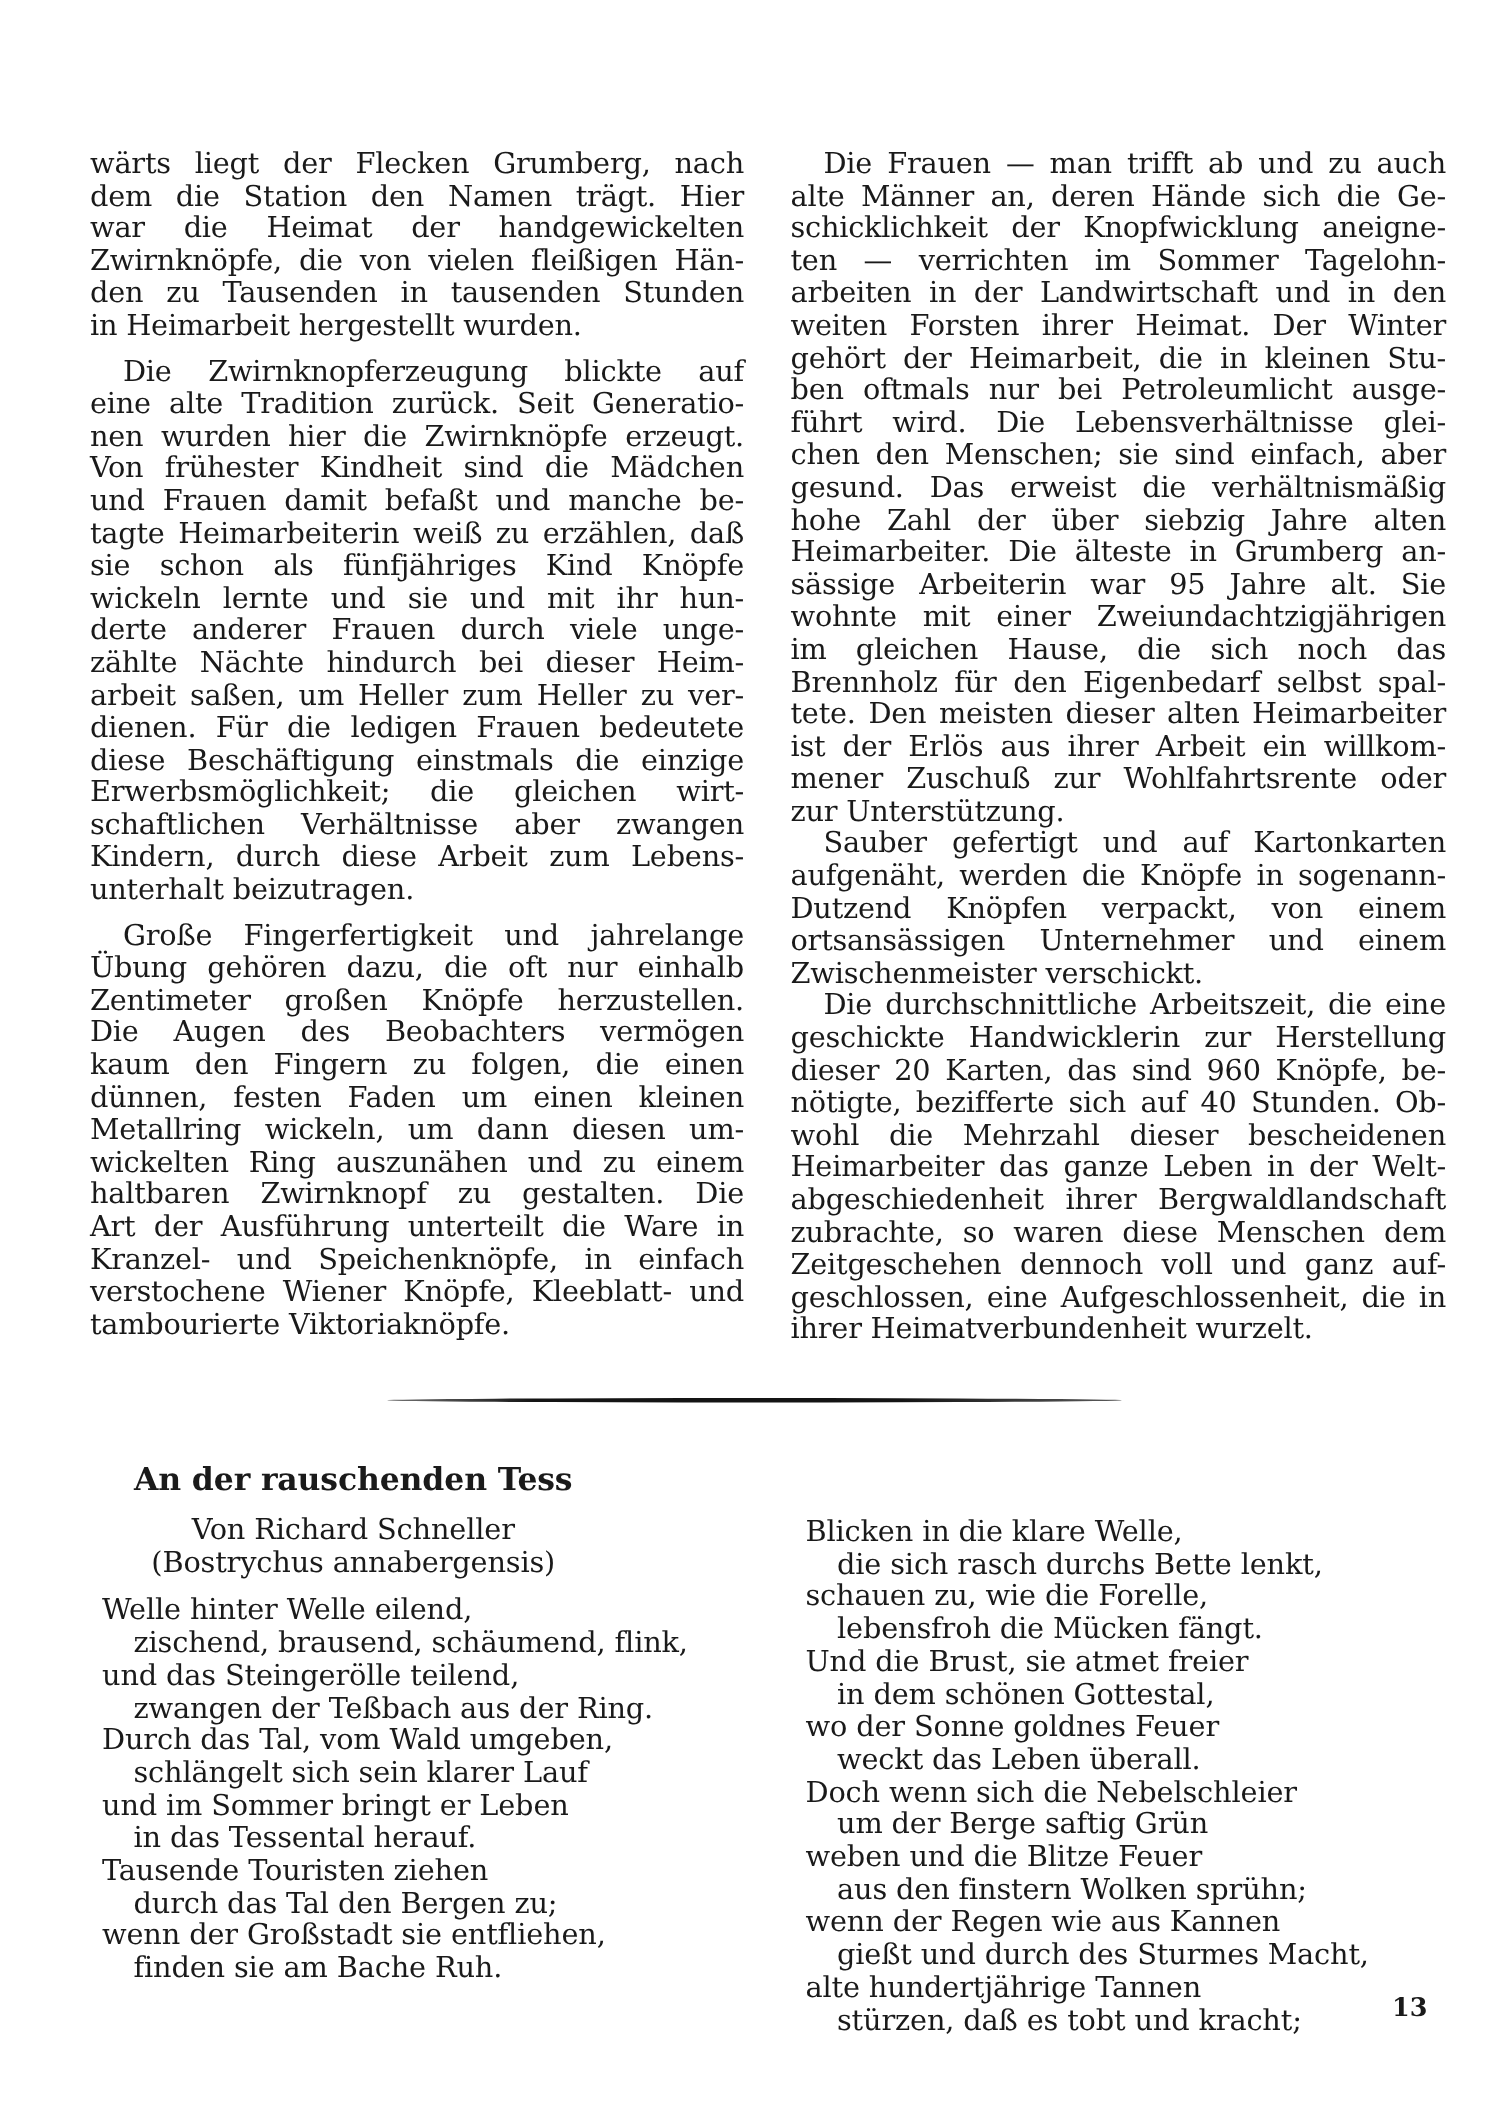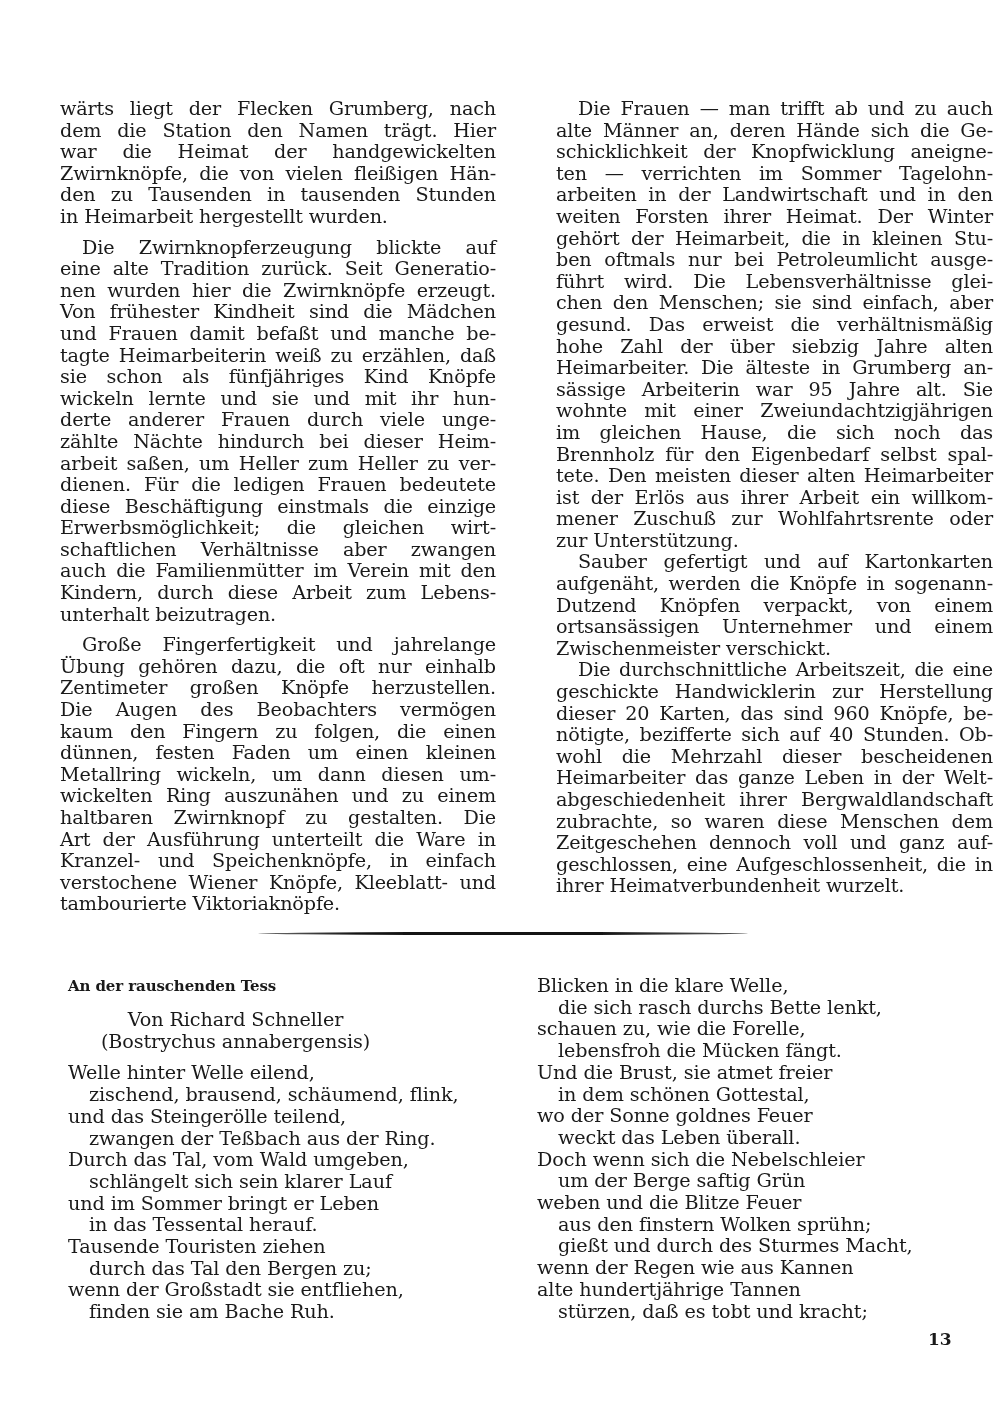--- a/index.html
+++ b/index.html
@@ -16,21 +16,21 @@
       color: #1a1a1a;
     }
     .col {
       position: absolute;
       font-size: 19.2px;
       line-height: 21.6px;
       letter-spacing: -0.15px;
       margin-left: 12px;
     }
     .col-left { left: 48px; width: 436px; top: 98px; }
-    .col-right { left: 544px; width: 437px; top: 98px; }
+    .col-right { left: 515px; width: 437px; top: 98px; }
     .para { margin: 0; }
     .para + .para.gap { margin-top: 9px; }
     .line {
       display: block;
       text-align: justify;
       text-align-last: justify;
       white-space: nowrap;
       height: 21.6px;
       overflow: visible;
     }
@@ -47,25 +47,25 @@
       background: linear-gradient(to right, rgba(20,20,20,0.6) 0%, #141414 20%, #141414 70%, rgba(20,20,20,0.7) 100%);
       border-radius: 50%;
     }
     .poem {
       position: absolute;
       font-size: 19.2px;
       line-height: 21.7px;
       letter-spacing: -0.1px;
     }
     .poem-left { left: 68px; top: 975px; width: 420px; }
-    .poem-right { left: 537px; top: 975px; width: 420px; }
+    .poem-right { left: 537px; top: 1010px; width: 420px; }
     .poem-title {
-      text-align: left;
+      text-align: center;
       font-weight: bold;
-      font-size: 15px;
+      font-size: 21px;
       line-height: 22px;
       width: 335px;
       margin-left: 0;
     }
     .poem-author, .poem-pseudonym {
       text-align: center;
       width: 335px;
       display: block;
     }
     .poem-author { margin-top: 12px; }
@@ -102,21 +102,20 @@
     <span class="line">tagte Heimarbeiterin weiß zu erzählen, daß</span>
     <span class="line">sie schon als fünfjähriges Kind Knöpfe</span>
     <span class="line">wickeln lernte und sie und mit ihr hun-</span>
     <span class="line">derte anderer Frauen durch viele unge-</span>
     <span class="line">zählte Nächte hindurch bei dieser Heim-</span>
     <span class="line">arbeit saßen, um Heller zum Heller zu ver-</span>
     <span class="line">dienen. Für die ledigen Frauen bedeutete</span>
     <span class="line">diese Beschäftigung einstmals die einzige</span>
     <span class="line">Erwerbsmöglichkeit; die gleichen wirt-</span>
     <span class="line">schaftlichen Verhältnisse aber zwangen</span>
-    <span class="line">auch die Familienmütter im Verein mit den</span>
     <span class="line">Kindern, durch diese Arbeit zum Lebens-</span>
     <span class="line last">unterhalt beizutragen.</span>
   </div>
   <div class="para gap">
     <span class="line indent">Große Fingerfertigkeit und jahrelange</span>
     <span class="line">Übung gehören dazu, die oft nur einhalb</span>
     <span class="line">Zentimeter großen Knöpfe herzustellen.</span>
     <span class="line">Die Augen des Beobachters vermögen</span>
     <span class="line">kaum den Fingern zu folgen, die einen</span>
     <span class="line">dünnen, festen Faden um einen kleinen</span>
@@ -204,19 +203,19 @@
   <span class="vline">schauen zu, wie die Forelle,</span>
   <span class="vline ind">lebensfroh die Mücken fängt.</span>
   <span class="vline">Und die Brust, sie atmet freier</span>
   <span class="vline ind">in dem schönen Gottestal,</span>
   <span class="vline">wo der Sonne goldnes Feuer</span>
   <span class="vline ind">weckt das Leben überall.</span>
   <span class="vline">Doch wenn sich die Nebelschleier</span>
   <span class="vline ind">um der Berge saftig Grün</span>
   <span class="vline">weben und die Blitze Feuer</span>
   <span class="vline ind">aus den finstern Wolken sprühn;</span>
+  <span class="vline">wenn der Regen wie aus Kannen</span>
   <span class="vline ind">gießt und durch des Sturmes Macht,</span>
-  <span class="vline">wenn der Regen wie aus Kannen</span>
   <span class="vline">alte hundertjährige Tannen</span>
   <span class="vline ind">stürzen, daß es tobt und kracht;</span>
 </div>
 
 <div class="page-number">13</div>
 
 </body></html>

